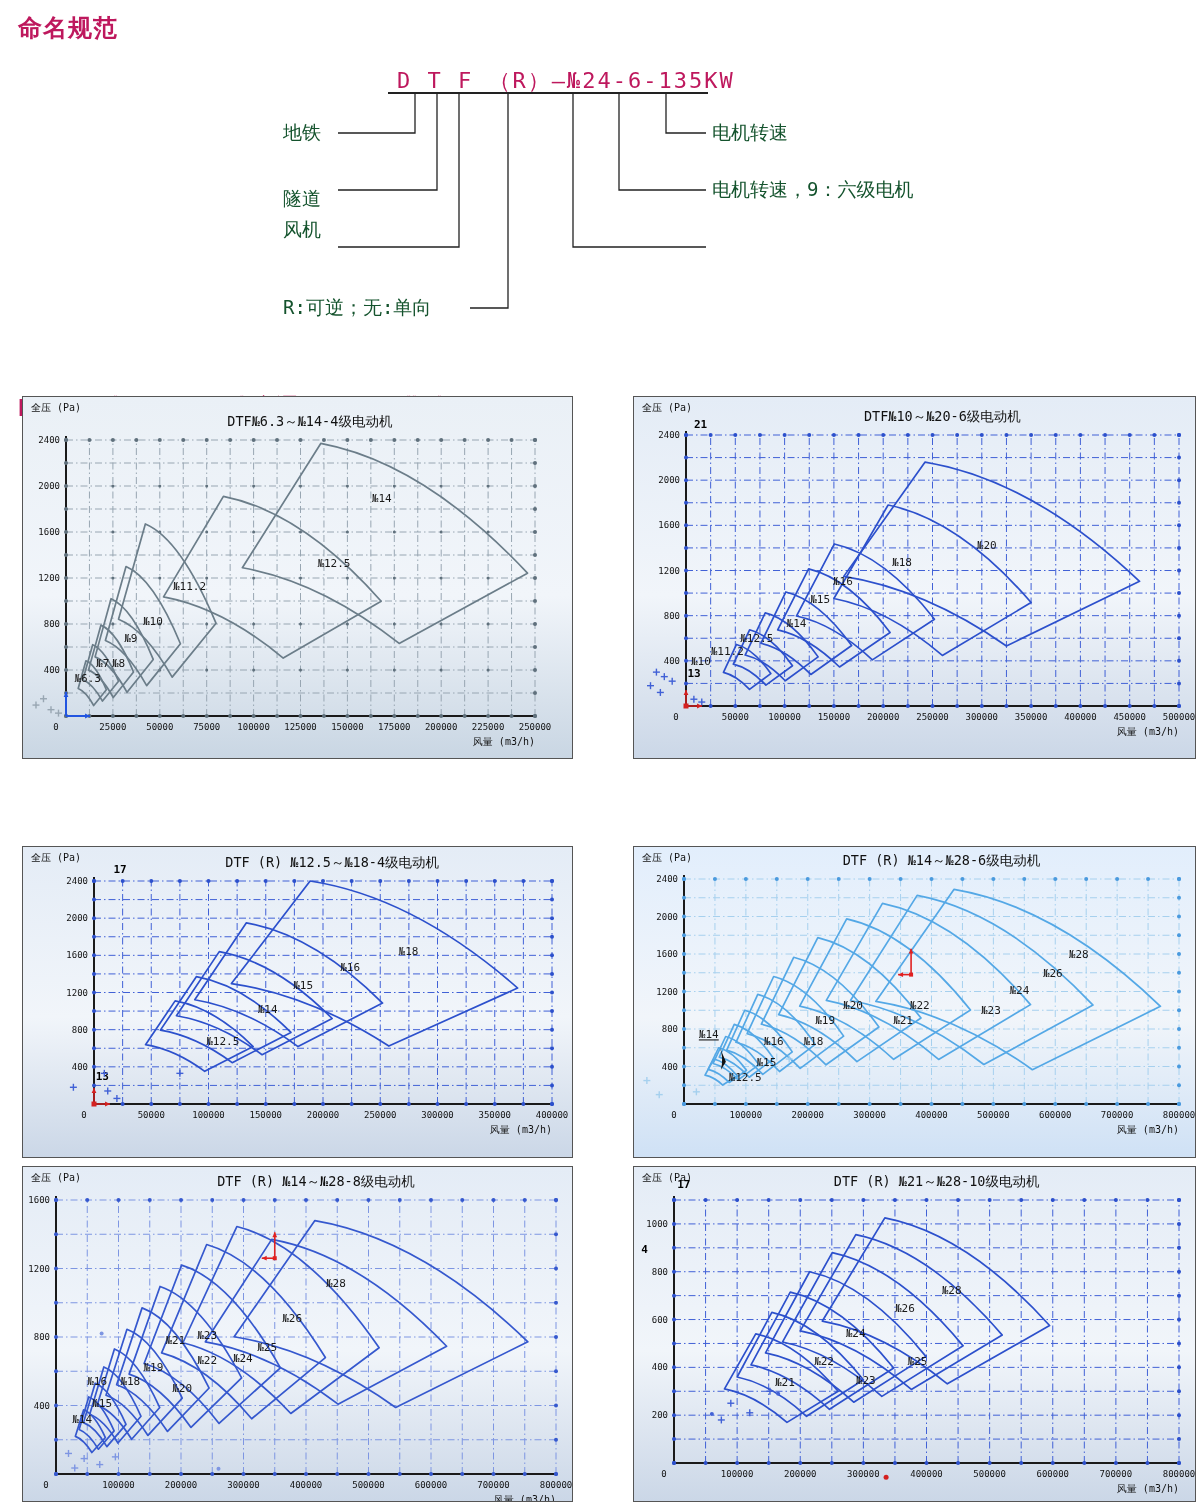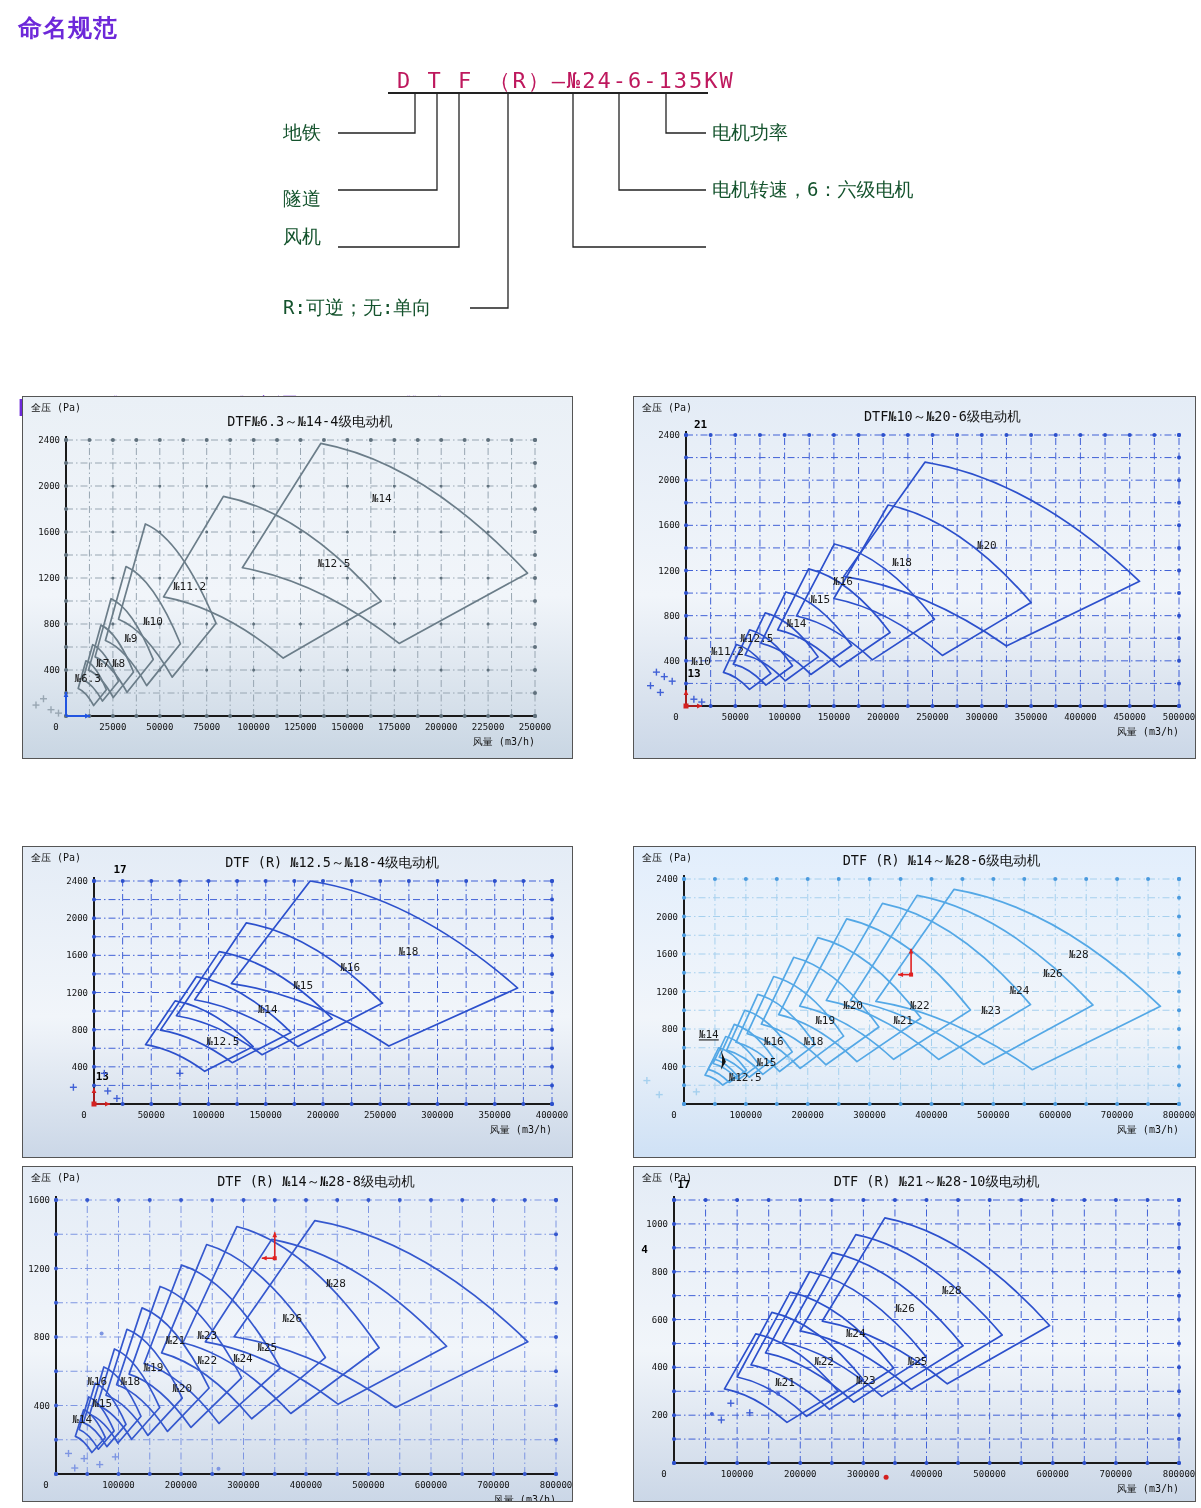--- a/index.html
+++ b/index.html
@@ -1,18 +1,18 @@
 <!DOCTYPE html>
 <html><head>
 <meta charset="utf-8">
 <style>
   html,body{margin:0;padding:0;background:#ffffff;}
   .page{position:relative;width:1201px;height:1508px;background:#ffffff;overflow:hidden;
         font-family:"Liberation Sans",sans-serif;}
-  .sec-title{position:absolute;left:18px;font-size:24px;font-weight:bold;color:#6d28d9;
+  .sec-title{position:absolute;left:18px;font-size:24px;font-weight:bold;color:#be185d;
              letter-spacing:1px;white-space:nowrap;}
   #t1{top:12px;}
   #t2{top:348px;margin-top:44px;}
   #t3{top:792px;}
   #naming-svg{position:absolute;left:0;top:0;}
   .nm-label{position:absolute;font-size:19px;color:#14532d;white-space:nowrap;
             font-family:"DejaVu Sans Mono","DejaVu Sans",sans-serif;}
   .nm-model{position:absolute;left:397px;top:66px;font-size:22px;color:#be185d;letter-spacing:2px;
             font-family:"DejaVu Sans Mono","DejaVu Sans",sans-serif;white-space:nowrap;}
   .chart{position:absolute;border:1px solid #555;box-sizing:border-box;background:#dde6ef;}
@@ -42,24 +42,24 @@
       <path d="M508 93 V308 H470"></path>
       <path d="M573 93 V247 H706"></path>
       <path d="M619 93 V190 H706"></path>
       <path d="M666 93 V133 H706"></path>
     </g>
   </svg>
 
   <div class="nm-model">D T F （R）—№24-6-135KW</div>
   <div class="nm-label" style="left:283px;top:120px;">地铁</div>
   <div class="nm-label" style="left:283px;top:186px;">隧道</div>
-  <div class="nm-label" style="left:283px;top:224px;">风机</div>
+  <div class="nm-label" style="left:283px;top:217px;">风机</div>
   <div class="nm-label" style="left:283px;top:295px;">R:可逆；无:单向</div>
-  <div class="nm-label" style="left:712px;top:120px;">电机功率</div>
-  <div class="nm-label" style="left:712px;top:177px;">电机转速，6：六级电机</div>
+  <div class="nm-label" style="left:712px;top:120px;">电机转速</div>
+  <div class="nm-label" style="left:712px;top:177px;">电机转速，9：六级电机</div>
 
   <div class="sec-title" id="t2">DTF 型地铁、隧道轴流通风机特性曲线图</div>
 
   <div class="chart" id="c1">
       <svg width="549" height="361" viewBox="0 0 549 361">
         <defs>
           <linearGradient id="bgc1" x1="0" y1="0" x2="0" y2="1">
             <stop offset="0%" stop-color="#eaf0f6"></stop>
             <stop offset="55%" stop-color="#f1f5fa"></stop>
             <stop offset="100%" stop-color="#c9d6e3"></stop>

